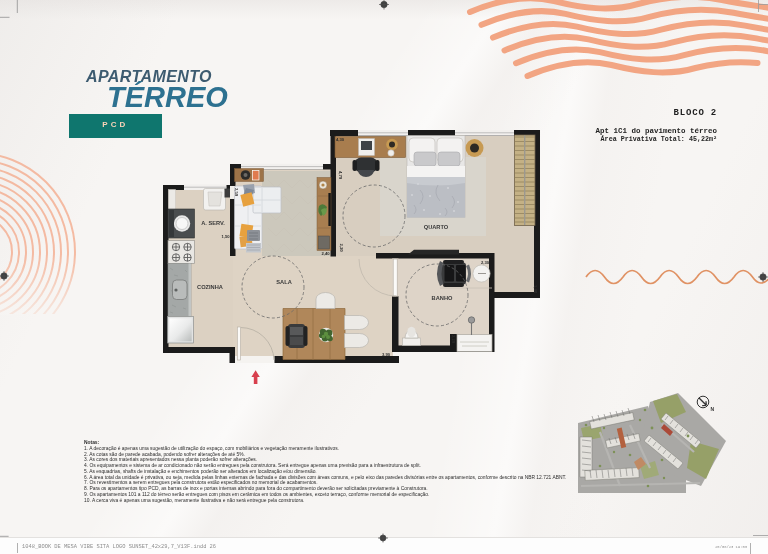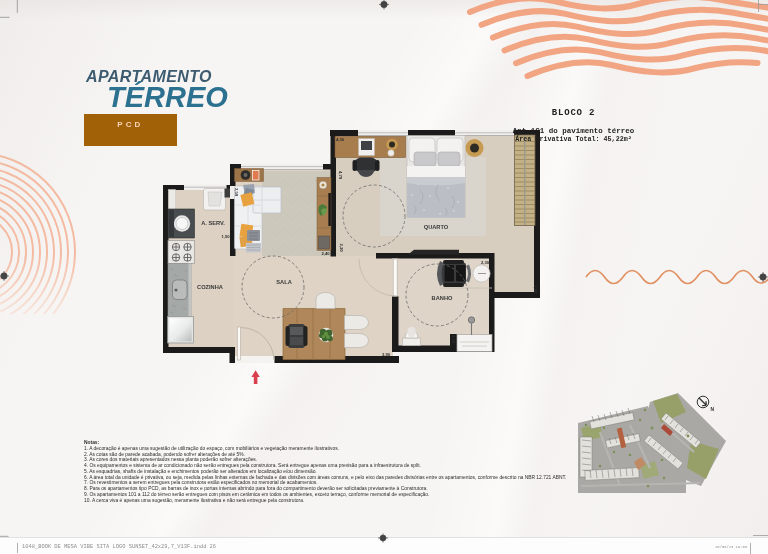--- a/index.html
+++ b/index.html
@@ -515,25 +515,25 @@
     <circle cx="383" cy="538" r="3" fill="#3f3f3f"></circle>
     <line x1="378" y1="538" x2="388" y2="538"></line>
       <line x1="383" y1="533.5" x2="383" y2="542.5"></line>
   </g>
 </svg>
 
 <div class="abs" style="left:86px;top:68px;font-style:italic;font-weight:bold;font-size:16px;letter-spacing:0.4px;color:#3d5b70;">APARTAMENTO</div>
 
 <div class="abs" style="left:81px;top:81px;font-style:italic;font-weight:bold;font-size:29px;letter-spacing:0px;color:#2d7190;margin-left:26px;">TÉRREO</div>
 
-<div class="abs" style="left:84px;top:114px;width:92.5px;height:32px;background:#a16207;">
+<div class="abs" style="left:69px;top:114px;width:92.5px;height:24px;background:#0f766e;">
   <div style="text-align:center;font-size:8px;letter-spacing:3px;color:#fad3b8;font-weight:bold;padding-top:6px;">PCD</div>
 </div>
 
-<div class="abs" style="left:430px;top:108px;width:287px;text-align:center;font-family:'Liberation Mono', monospace;color:#1f1f1f;">
+<div class="abs" style="left:430px;top:108px;width:287px;text-align:right;font-family:'Liberation Mono', monospace;color:#1f1f1f;">
   <div style="font-size:9px;font-weight:bold;letter-spacing:0.8px;">BLOCO 2</div>
   <div style="height:9px;"></div>
   <div style="font-size:7.5px;font-weight:bold;">Apt 1C1 do pavimento térreo</div>
   <div style="font-size:6.7px;font-weight:bold;">Área Privativa Total: 45,22m²</div>
   <div style="height:7px;"></div>
 </div>
 
 <div class="abs" style="left:84px;top:440px;width:660px;font-size:4.9px;line-height:5.75px;color:#2c2c2c;">
   <div style="font-weight:bold;">Notas:</div>
   <div>1. A decoração é apenas uma sugestão de utilização do espaço, com mobiliários e vegetação meramente ilustrativos.</div>

